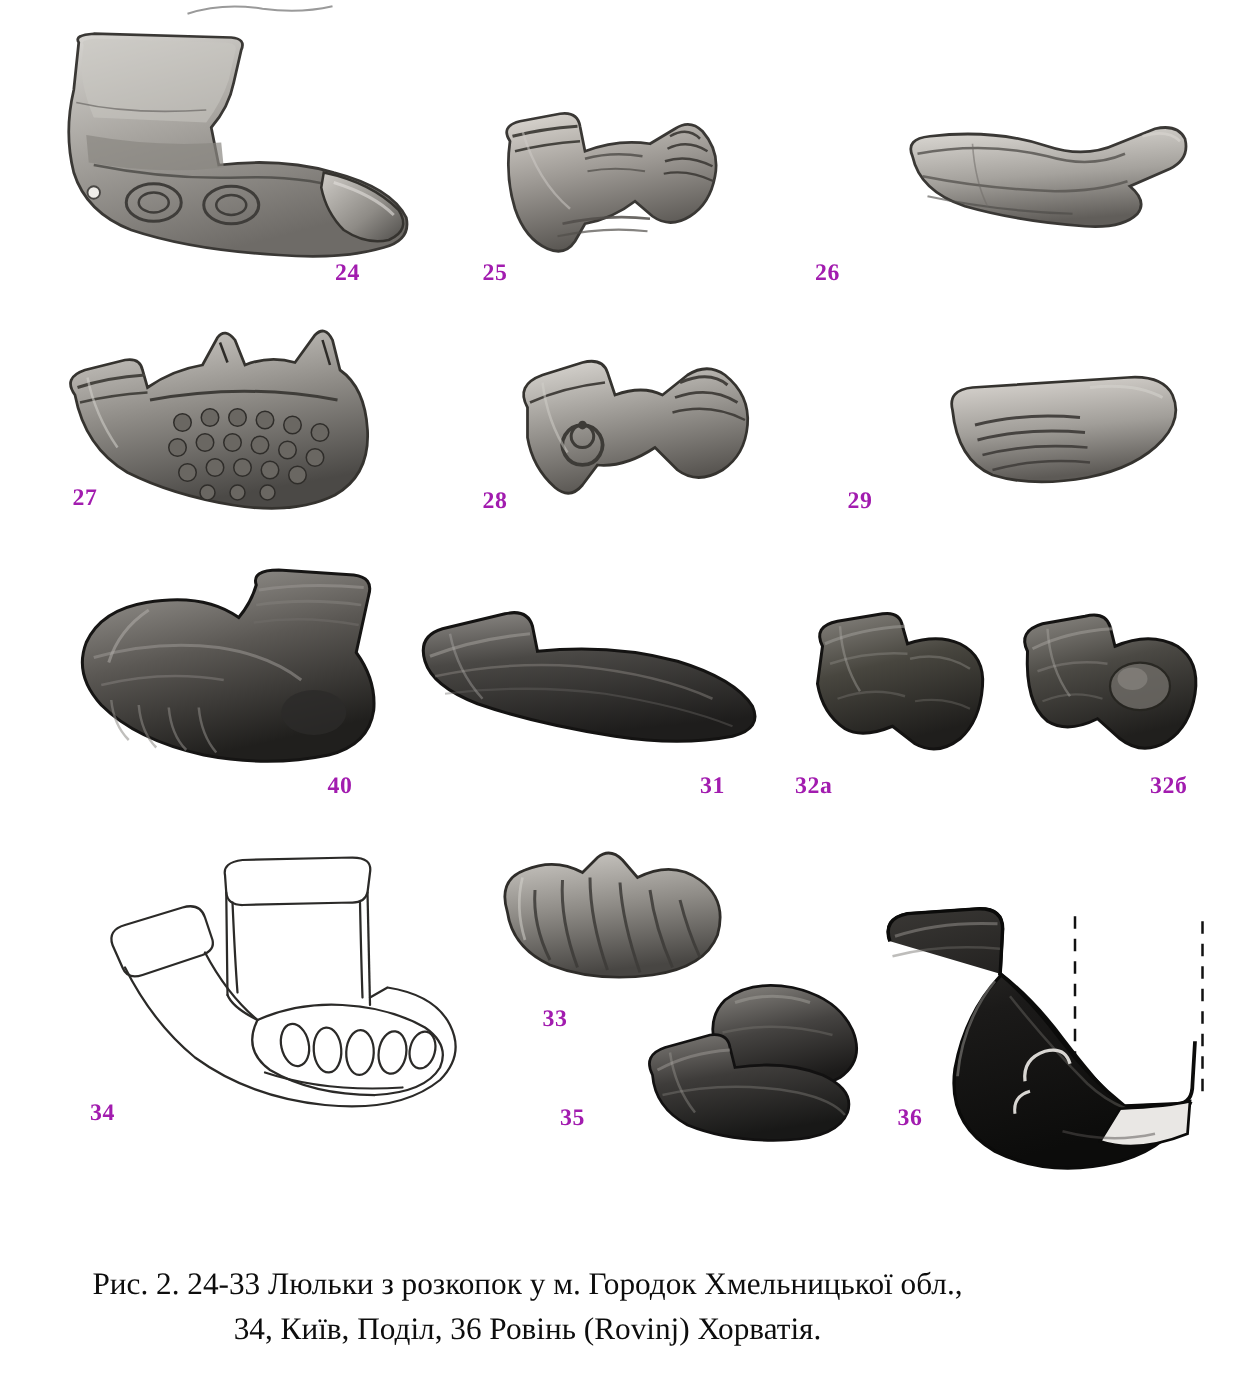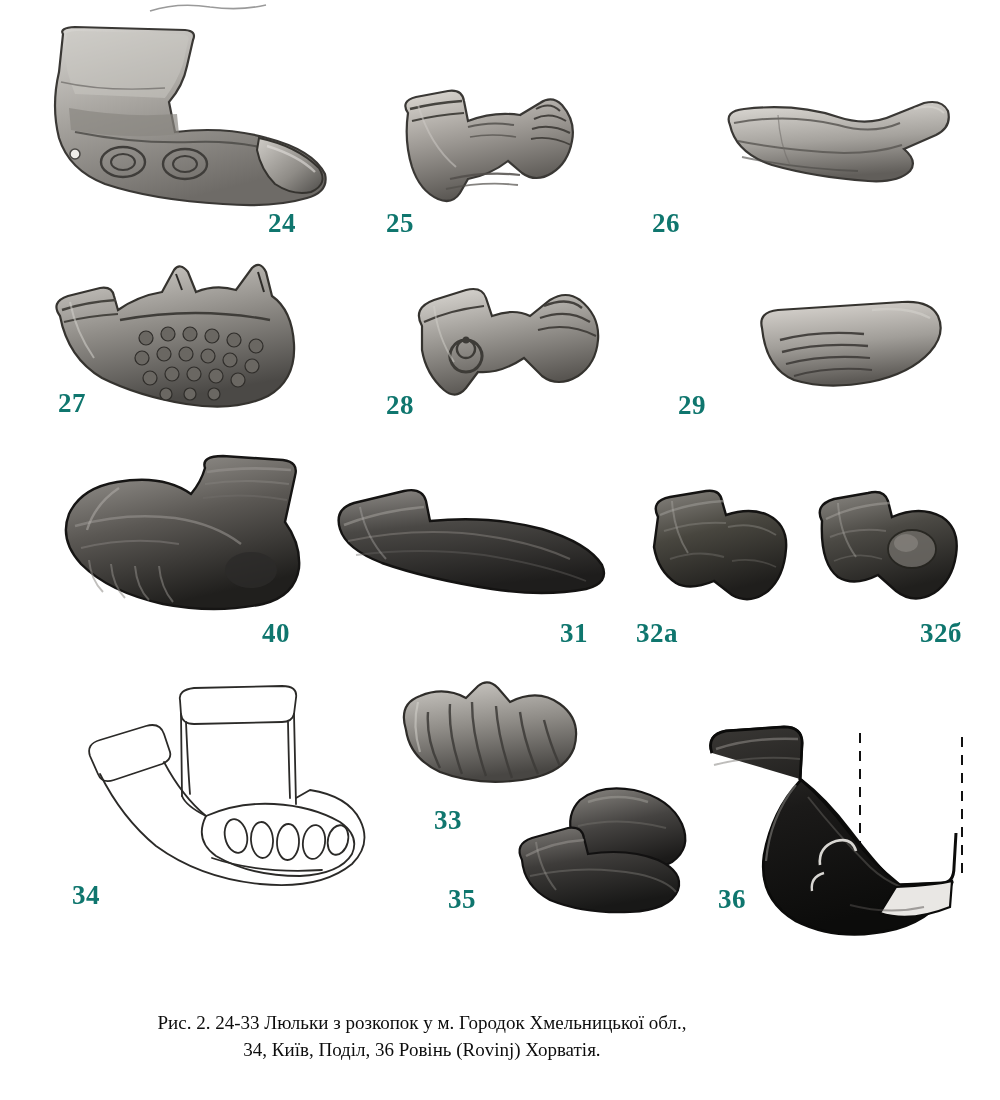--- a/index.html
+++ b/index.html
@@ -21,32 +21,32 @@
     width: 1000px;
     height: 1000px;
   }
   .fig {
     position: absolute;
   }
   .fig-label {
     position: absolute;
     font-family: "Liberation Serif", serif;
     font-weight: bold;
-    font-size: 27px;
-    color: #0f766e;
+    font-size: 19px;
+    color: #a21caf;
     letter-spacing: 0.5px;
   }
   .caption {
     position: absolute;
     left: 0;
     top: 1010px;
     width: 844px;
     text-align: center;
     font-family: "Liberation Serif", serif;
-    font-size: 19px;
+    font-size: 25px;
     line-height: 1.42;
     color: #0d0d0d;
   }
   .caption .line {
     display: block;
   }
   svg { display: block; overflow: visible; }
   .topbit {
     position: absolute;
     left: 148px;

